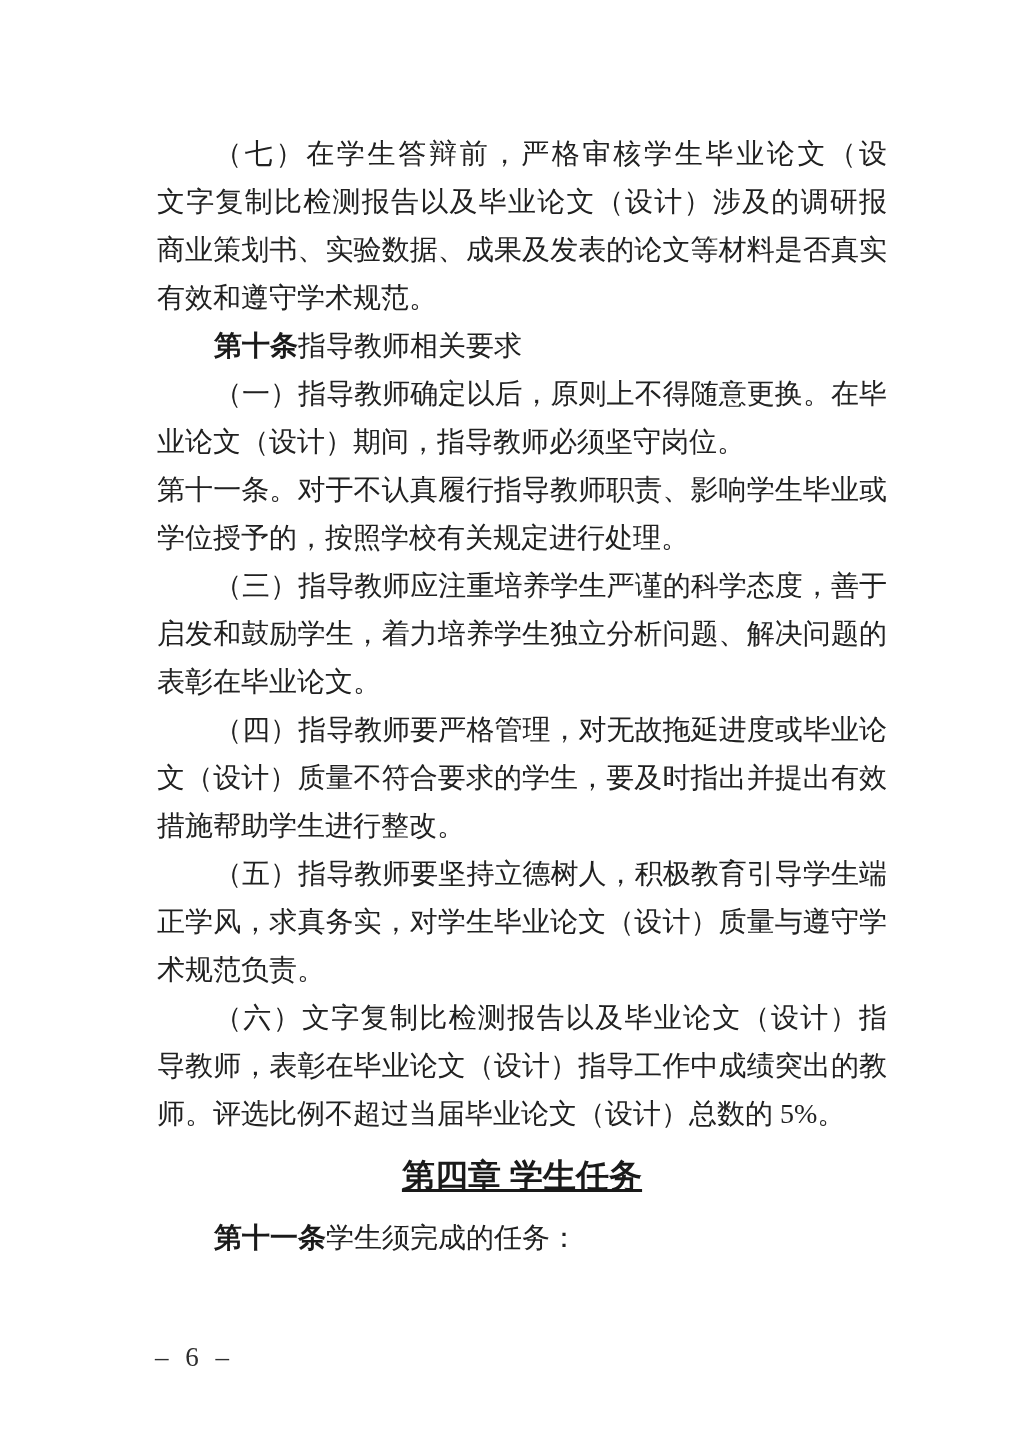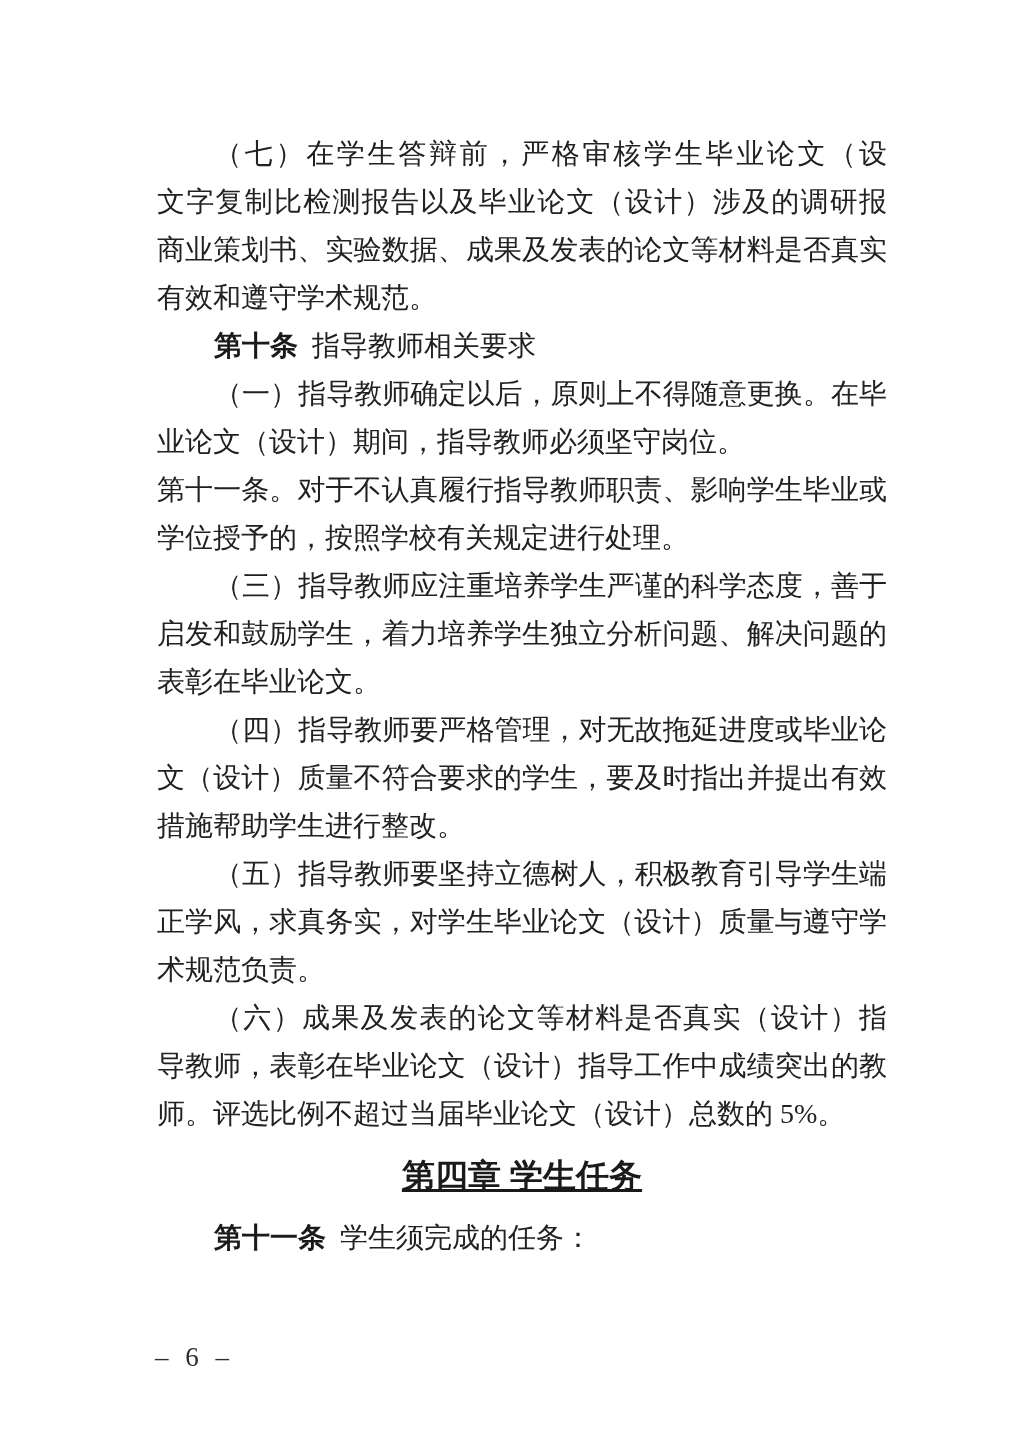--- a/index.html
+++ b/index.html
@@ -37,21 +37,20 @@
   }
   .line.indent {
     padding-left: 57px;
   }
   .art-num {
     font-family: "Liberation Sans", sans-serif;
     font-weight: bold;
     color: #1a1a1a;
   }
   .art-title {
-    margin-left: 14px;
   }
   .chapter {
     margin-top: 14px;
     height: 48px;
     line-height: 48px;
     text-align: center;
     font-size: 33px;
     font-weight: bold;
     font-family: "Liberation Sans", sans-serif;
     color: #1a1a1a;
@@ -101,21 +100,21 @@
     <div class="line">表彰在毕业论文。</div>
 
     <div class="line indent j">（四）指导教师要严格管理，对无故拖延进度或毕业论</div>
     <div class="line j">文（设计）质量不符合要求的学生，要及时指出并提出有效</div>
     <div class="line">措施帮助学生进行整改。</div>
 
     <div class="line indent j">（五）指导教师要坚持立德树人，积极教育引导学生端</div>
     <div class="line j">正学风，求真务实，对学生毕业论文（设计）质量与遵守学</div>
     <div class="line">术规范负责。</div>
 
-    <div class="line indent j">（六）成果及发表的论文等材料是否真实（设计）指</div>
+    <div class="line indent j">（六）文字复制比检测报告以及毕业论文（设计）指</div>
     <div class="line j">导教师，表彰在毕业论文（设计）指导工作中成绩突出的教</div>
     <div class="line">师。评选比例不超过当届毕业论文（设计）总数的 5%。</div>
 
     <div class="chapter">第四章 学生任务</div>
 
     <div class="article11">
       <span class="art-num">第十一条</span><span class="art-title">学生须完成的任务：</span>
     </div>
 
   </div>

